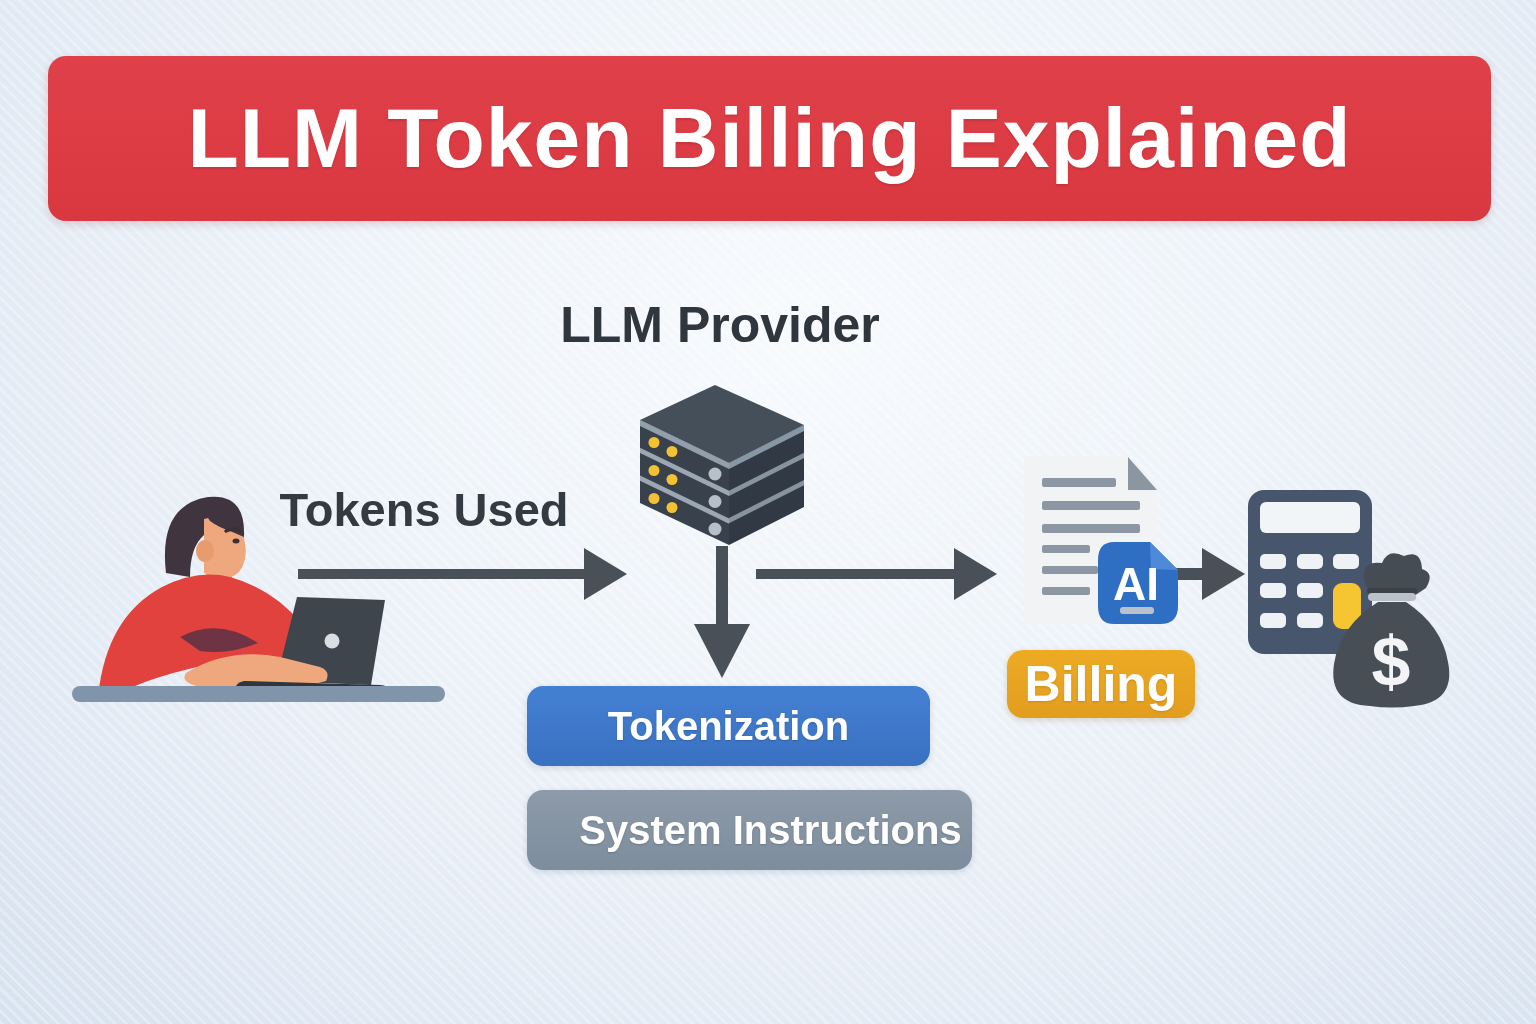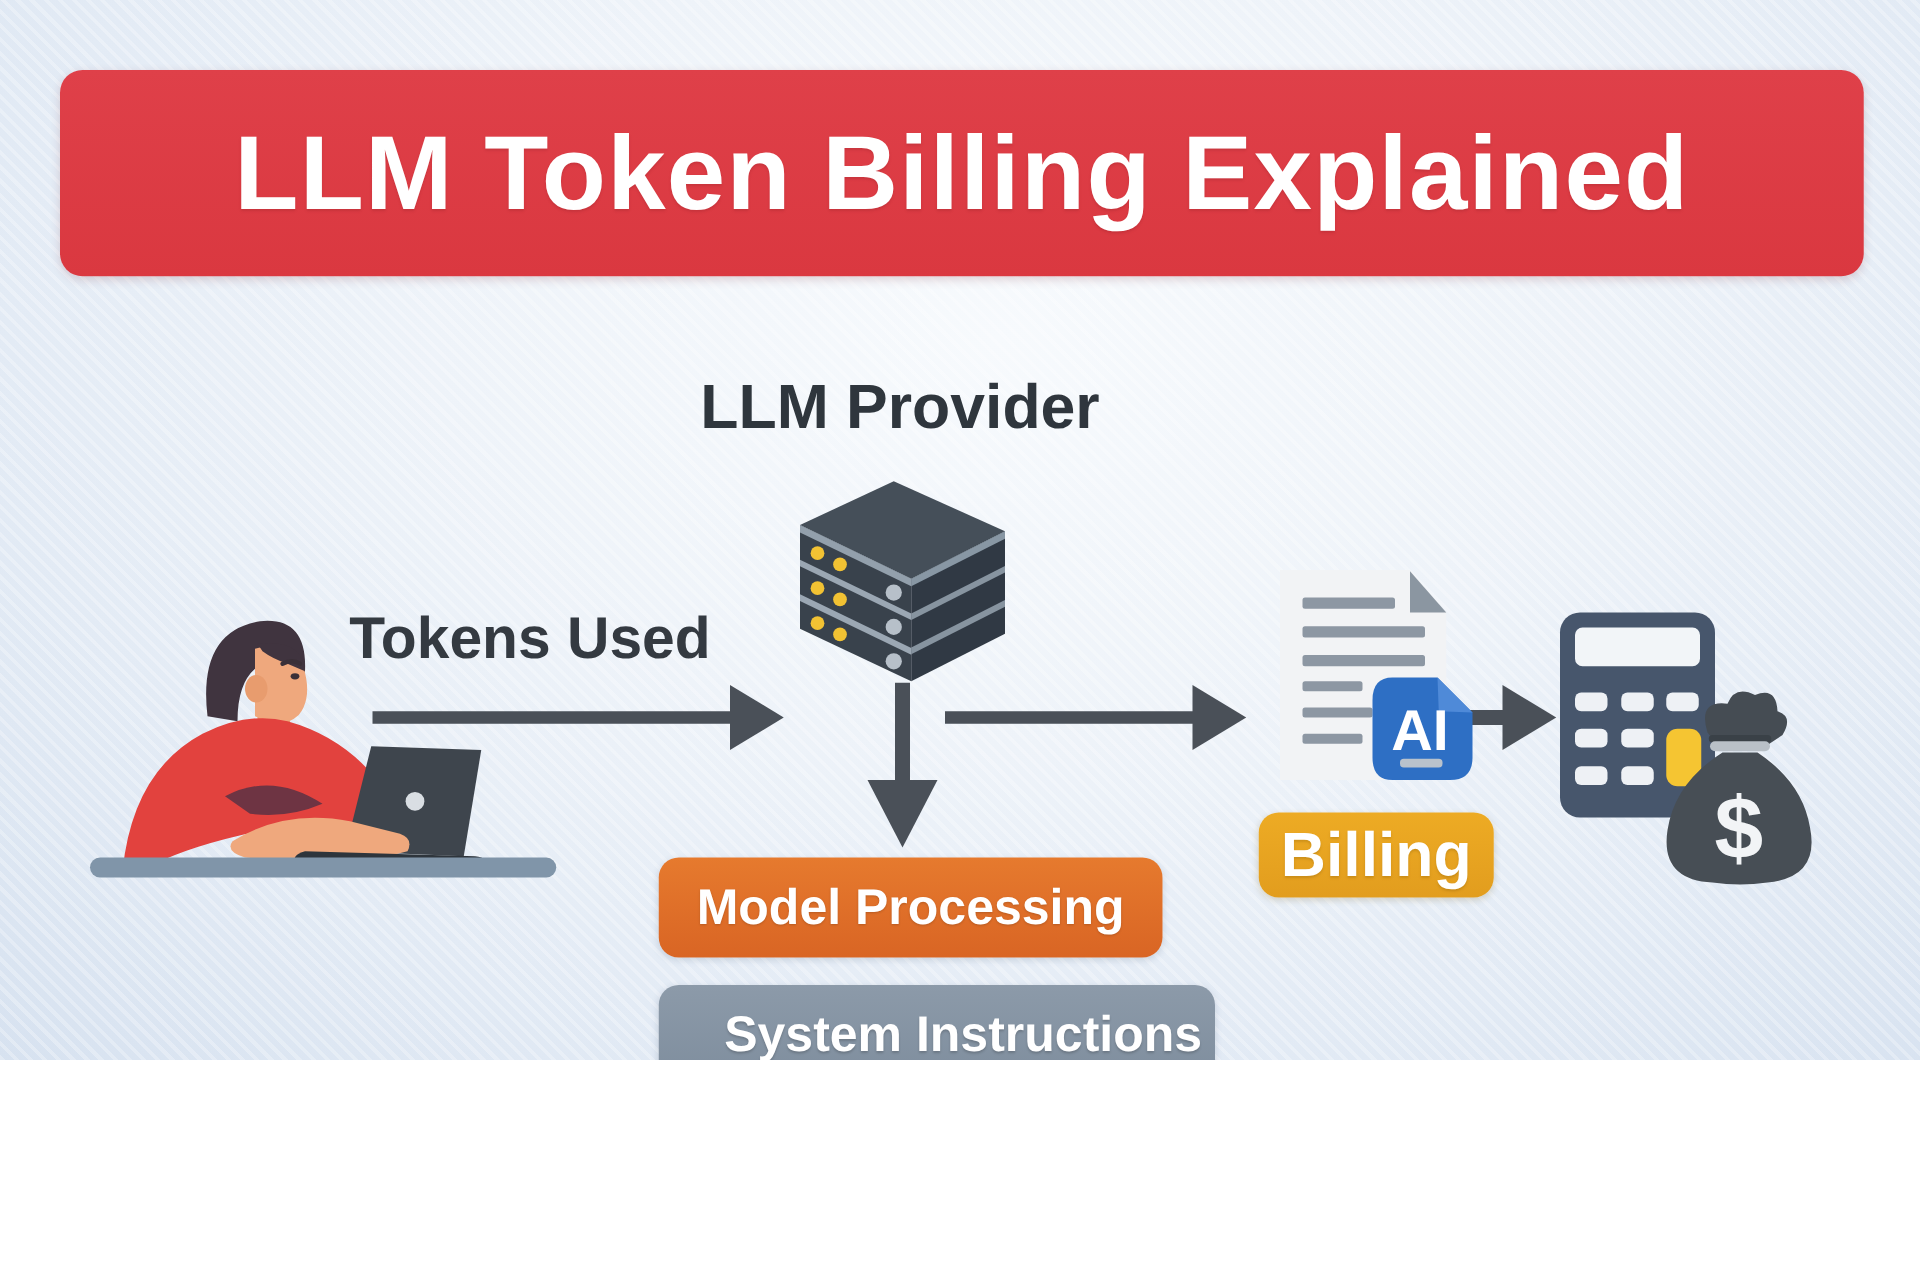--- a/index.html
+++ b/index.html
@@ -1,17 +1,17 @@
 <!DOCTYPE html>
 <html><head>
 <meta charset="utf-8">
 <style>
   html,body{margin:0;padding:0;}
   #canvas{
-    position:relative;width:1536px;height:848px;overflow:hidden;
+    position:relative;width:1536px;height:1024px;overflow:hidden;
     font-family:"Liberation Sans",sans-serif;
     background:
       repeating-linear-gradient(45deg, rgba(255,255,255,.28) 0 3px, rgba(255,255,255,0) 3px 8px),
       radial-gradient(ellipse at 52% 32%, #f7fafd 0%, #eef3f9 40%, #e3ebf5 70%, #d7e2f0 100%);
   }
   .abs{position:absolute;}
   
   .banner{
     left:48px;top:56px;width:1443px;height:165px;border-radius:18px;
     background:linear-gradient(180deg,#df4049 0%,#da3840 100%);
@@ -185,22 +185,22 @@
     <rect x="48" y="47" width="48" height="8" rx="4" fill="#b9c0c7"></rect>
     <path d="M 58 56 Q 20 80 14 118 Q 8 158 50 160 Q 72 163 94 160 Q 136 156 128 116 Q 122 80 86 56 Z" fill="#474e55"></path>
     <text x="71" y="140" text-anchor="middle" font-family="Liberation Sans, sans-serif" font-size="70" font-weight="bold" fill="#f2f4f6">$</text>
   </svg>
 
   <div class="abs billing-chip">
     <span>Billing</span>
   </div>
 
   <div class="abs steps">
-    <div class="step step-model">
-      <span>Model Processing</span>
+    <div class="step step-tokenization">
+      <span>Tokenization</span>
     </div>
     <div class="step step-system">
       <span>System Instructions</span>
     </div>
   </div>
 
 
 </div>
 
 </body></html>

